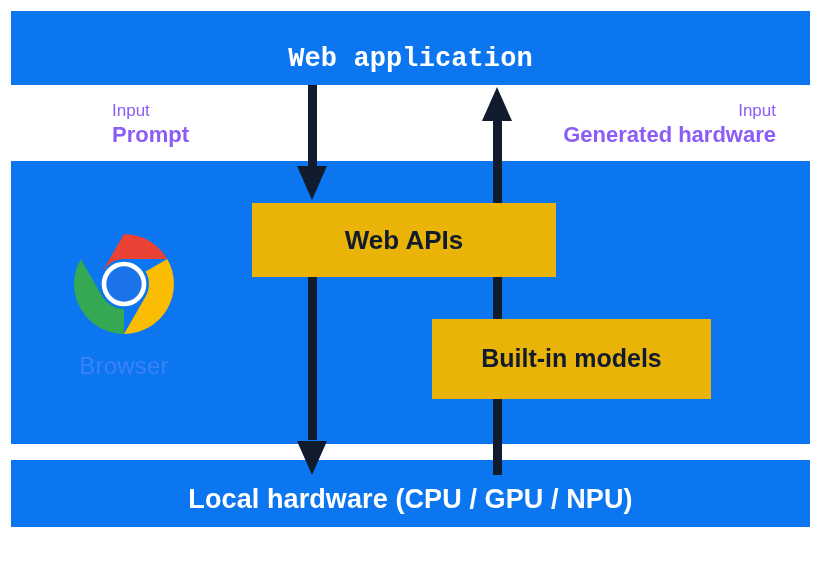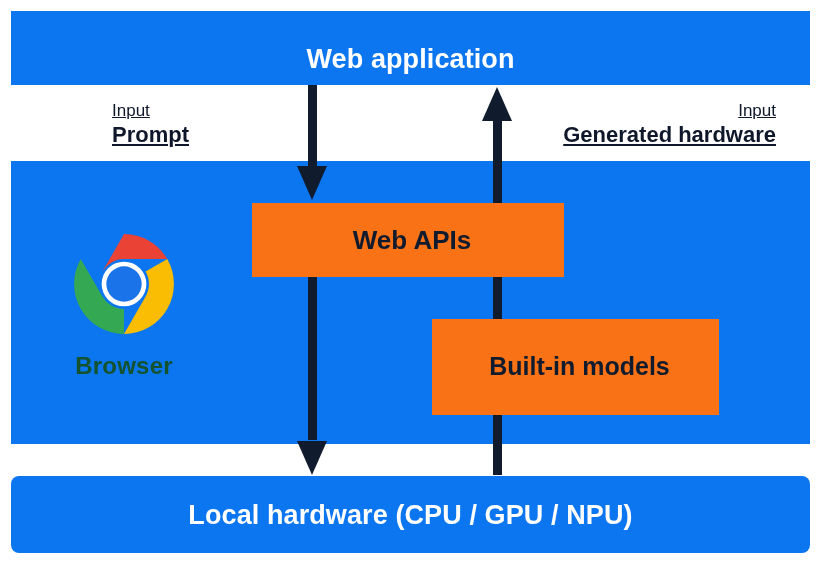--- a/index.html
+++ b/index.html
@@ -21,23 +21,23 @@
     overflow: hidden;
   }
 
   
   .band {
     position: absolute;
     background: #0B76F0;
     left: 11px;
     width: 799px;
   }
-  .band-top    { top: 11px;  height: 74px; }
+  .band-top    { top: 11px;  height: 74px; font-family: Liberation Mono, monospace; }
   .band-middle { top: 161px; height: 283px; }
-  .band-bottom { top: 476px; height: 77px; border-radius: 8px; }
+  .band-bottom { top: 460px; height: 67px; }
 
   .band-label {
     position: absolute;
     left: 0;
     width: 100%;
     text-align: center;
     color: #ffffff;
     font-weight: 700;
     font-size: 27px;
     letter-spacing: 0.1px;
@@ -79,48 +79,46 @@
   .head-up {
     left: 482px; top: 87px;
     border-left: 15.5px solid transparent;
     border-right: 15.5px solid transparent;
     border-bottom: 34px solid #111B2E;
   }
 
   
   .box {
     position: absolute;
-    background: #f97316;
+    background: #eab308;
     display: flex;
     align-items: center;
     justify-content: center;
     text-align: center;
     color: #111B2E;
     font-weight: 700;
-    padding-left: 8px;
   }
   .box-web-apis {
     left: 252px; top: 203px;
     width: 304px; height: 74px;
     font-size: 26px;
   }
   .box-builtin {
     left: 432px; top: 319px;
-    width: 279px; height: 96px;
+    width: 279px; height: 80px;
     font-size: 25px;
     line-height: 1.17;
   }
   .box-line { display: block; }
 
   
   .caption {
     position: absolute;
-    color: #0f172a;
+    color: #8b5cf6;
     white-space: nowrap;
-    text-decoration: underline;
   }
   .caption .small {
     display: block;
     font-size: 17px;
     font-weight: 400;
     line-height: 1.25;
   }
   .caption .big {
     display: block;
     font-size: 22px;
@@ -138,23 +136,23 @@
     width: 112px;
     text-align: center;
   }
   .chrome-logo {
     width: 104px;
     height: 104px;
     margin: 0 auto;
     display: block;
   }
   .browser-label {
-    color: #14532d;
+    color: #3b82f6;
     font-size: 24px;
-    font-weight: 700;
+    font-weight: 400;
     margin-top: 16px;
     letter-spacing: 0.2px;
   }
 </style>
 </head>
 <body>
 
 <div id="diagram">
 
   <div class="band band-middle"></div>

